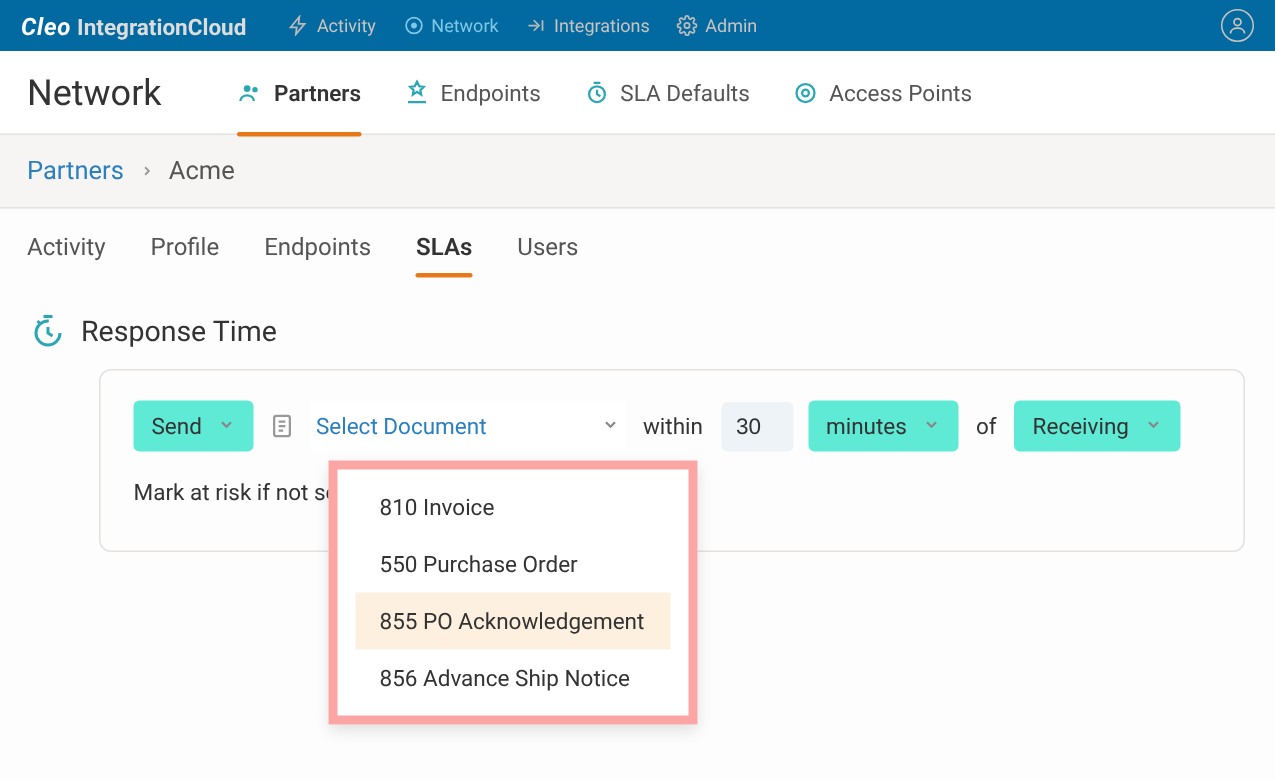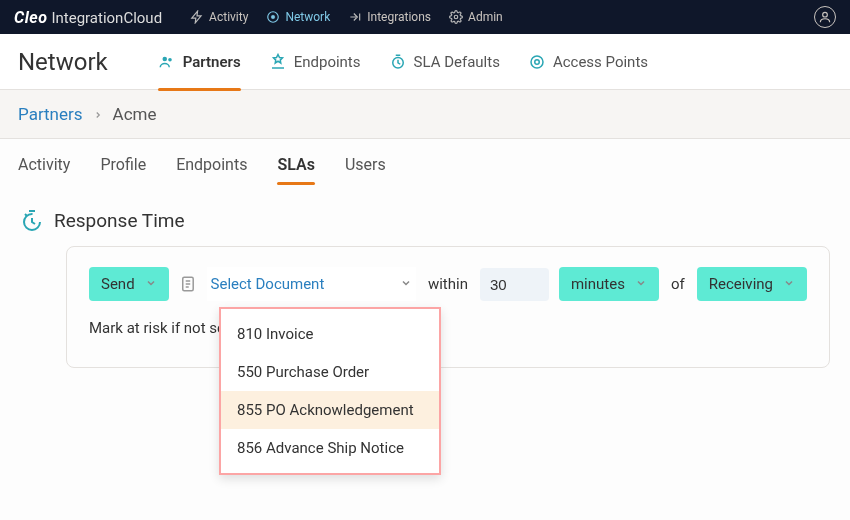--- a/index.html
+++ b/index.html
@@ -1,22 +1,22 @@
 <!DOCTYPE html>
 <html><head>
 <meta charset="utf-8">
 <style>
   * { box-sizing: border-box; margin: 0; padding: 0; }
   body { font-family: -apple-system, BlinkMacSystemFont, "Segoe UI", Roboto, Arial, sans-serif; background: #fdfdfd; width: 850px; height: 520px; overflow:hidden; color:#333; }
   
   
-  .topbar { background: #0f172a; height: 34px; display:flex; align-items:center; padding:0 14px; color:#bbb; font-size:12px; }
+  .topbar { background: #0369a1; height: 34px; display:flex; align-items:center; padding:0 14px; color:#bbb; font-size:12px; }
   .brand { display:flex; align-items:baseline; gap:4px; margin-right:28px; }
   .brand-cleo { font-weight:700; font-style:italic; font-size:16px; color:#fff; letter-spacing:0.5px;}
-  .brand-ic { font-size:15px; color:#ddd; font-weight:400; }
+  .brand-ic { font-size:15px; color:#ddd; font-weight:700; }
   .topnav { display:flex; gap:18px; align-items:center; }
   .topnav-item { display:flex; align-items:center; gap:5px; cursor:pointer; color:#c9c4bf; font-size:12px;}
   .topnav-item.active { color:#7fc8e6; }
   .topnav-item.active .topicon svg { stroke:#7fc8e6; fill:#7fc8e6;}
   .topicon { width:14px; height:14px; display:flex; align-items:center; justify-content:center;}
   .avatar { margin-left:auto; width:22px; height:22px; border:1.5px solid #c9c4bf; border-radius:50%; display:flex; align-items:center; justify-content:center;}
   .avatar svg { width:14px; height:14px; }
 
   
   .sectionbar { height:56px; display:flex; align-items:center; padding:0 18px; gap:30px; border-bottom:1px solid #e4e1de; background:#fff;}
@@ -44,26 +44,26 @@
   .section-head { display:flex; align-items:center; gap:10px; font-size:19px; color:#333; margin-bottom:14px;}
   .timer-icon { width:24px; height:24px; color:#2aa6b4;}
   
   .rule-card { border:1px solid #e4e1de; border-radius:8px; padding:20px 22px 30px 22px; margin-left:46px; }
   .rule-row { display:flex; align-items:center; gap:10px; font-size:15px; color:#333; margin-bottom:18px; position:relative;}
   .pill { background:#5eead4; border-radius:4px; padding:8px 12px; display:flex; align-items:center; gap:10px; cursor:pointer; color:#333; font-size:15px;}
   .pill .chev { color:#888; }
   .doc-icon { width:18px; height:18px; color:#888;}
   .doc-select { background:#fff; border:none; color:#2a7fbf; padding:8px 4px; display:flex; align-items:flex-start; gap:70px; cursor:pointer; font-size:15px; width:210px; justify-content:space-between;}
   .plain-text { color:#333; padding:0 2px;}
-  .num-input { background:#eef3f8; border:none; border-radius:4px; padding:8px 10px; width:69px; font-size:15px; color:#333; text-align:left;}
+  .num-input { background:#eef3f8; border:none; border-radius:4px; padding:8px 10px; width:48px; font-size:15px; color:#333; text-align:left;}
   
   .mark-row { color:#333; font-size:15px; }
 
   
-  .dropdown { position:absolute; top:40px; left:130px; width:222px; background:#fff; border:2px solid #fca5a5; box-shadow:0 4px 10px rgba(0,0,0,0.12); z-index:10; padding:6px 0;}
+  .dropdown { position:absolute; top:40px; left:130px; width:246px; background:#fff; border:6px solid #fca5a5; box-shadow:0 4px 10px rgba(0,0,0,0.12); z-index:10; padding:6px 12px;}
   .dd-item { padding:10px 16px; font-size:15px; color:#333; cursor:pointer;}
   .dd-item.highlight { background:#fdf0df; }
 
   .chev svg, .chev-sm svg { width:12px; height:12px; }
 </style>
 </head>
 <body>
 
 <div class="topbar">
   <div class="brand">

